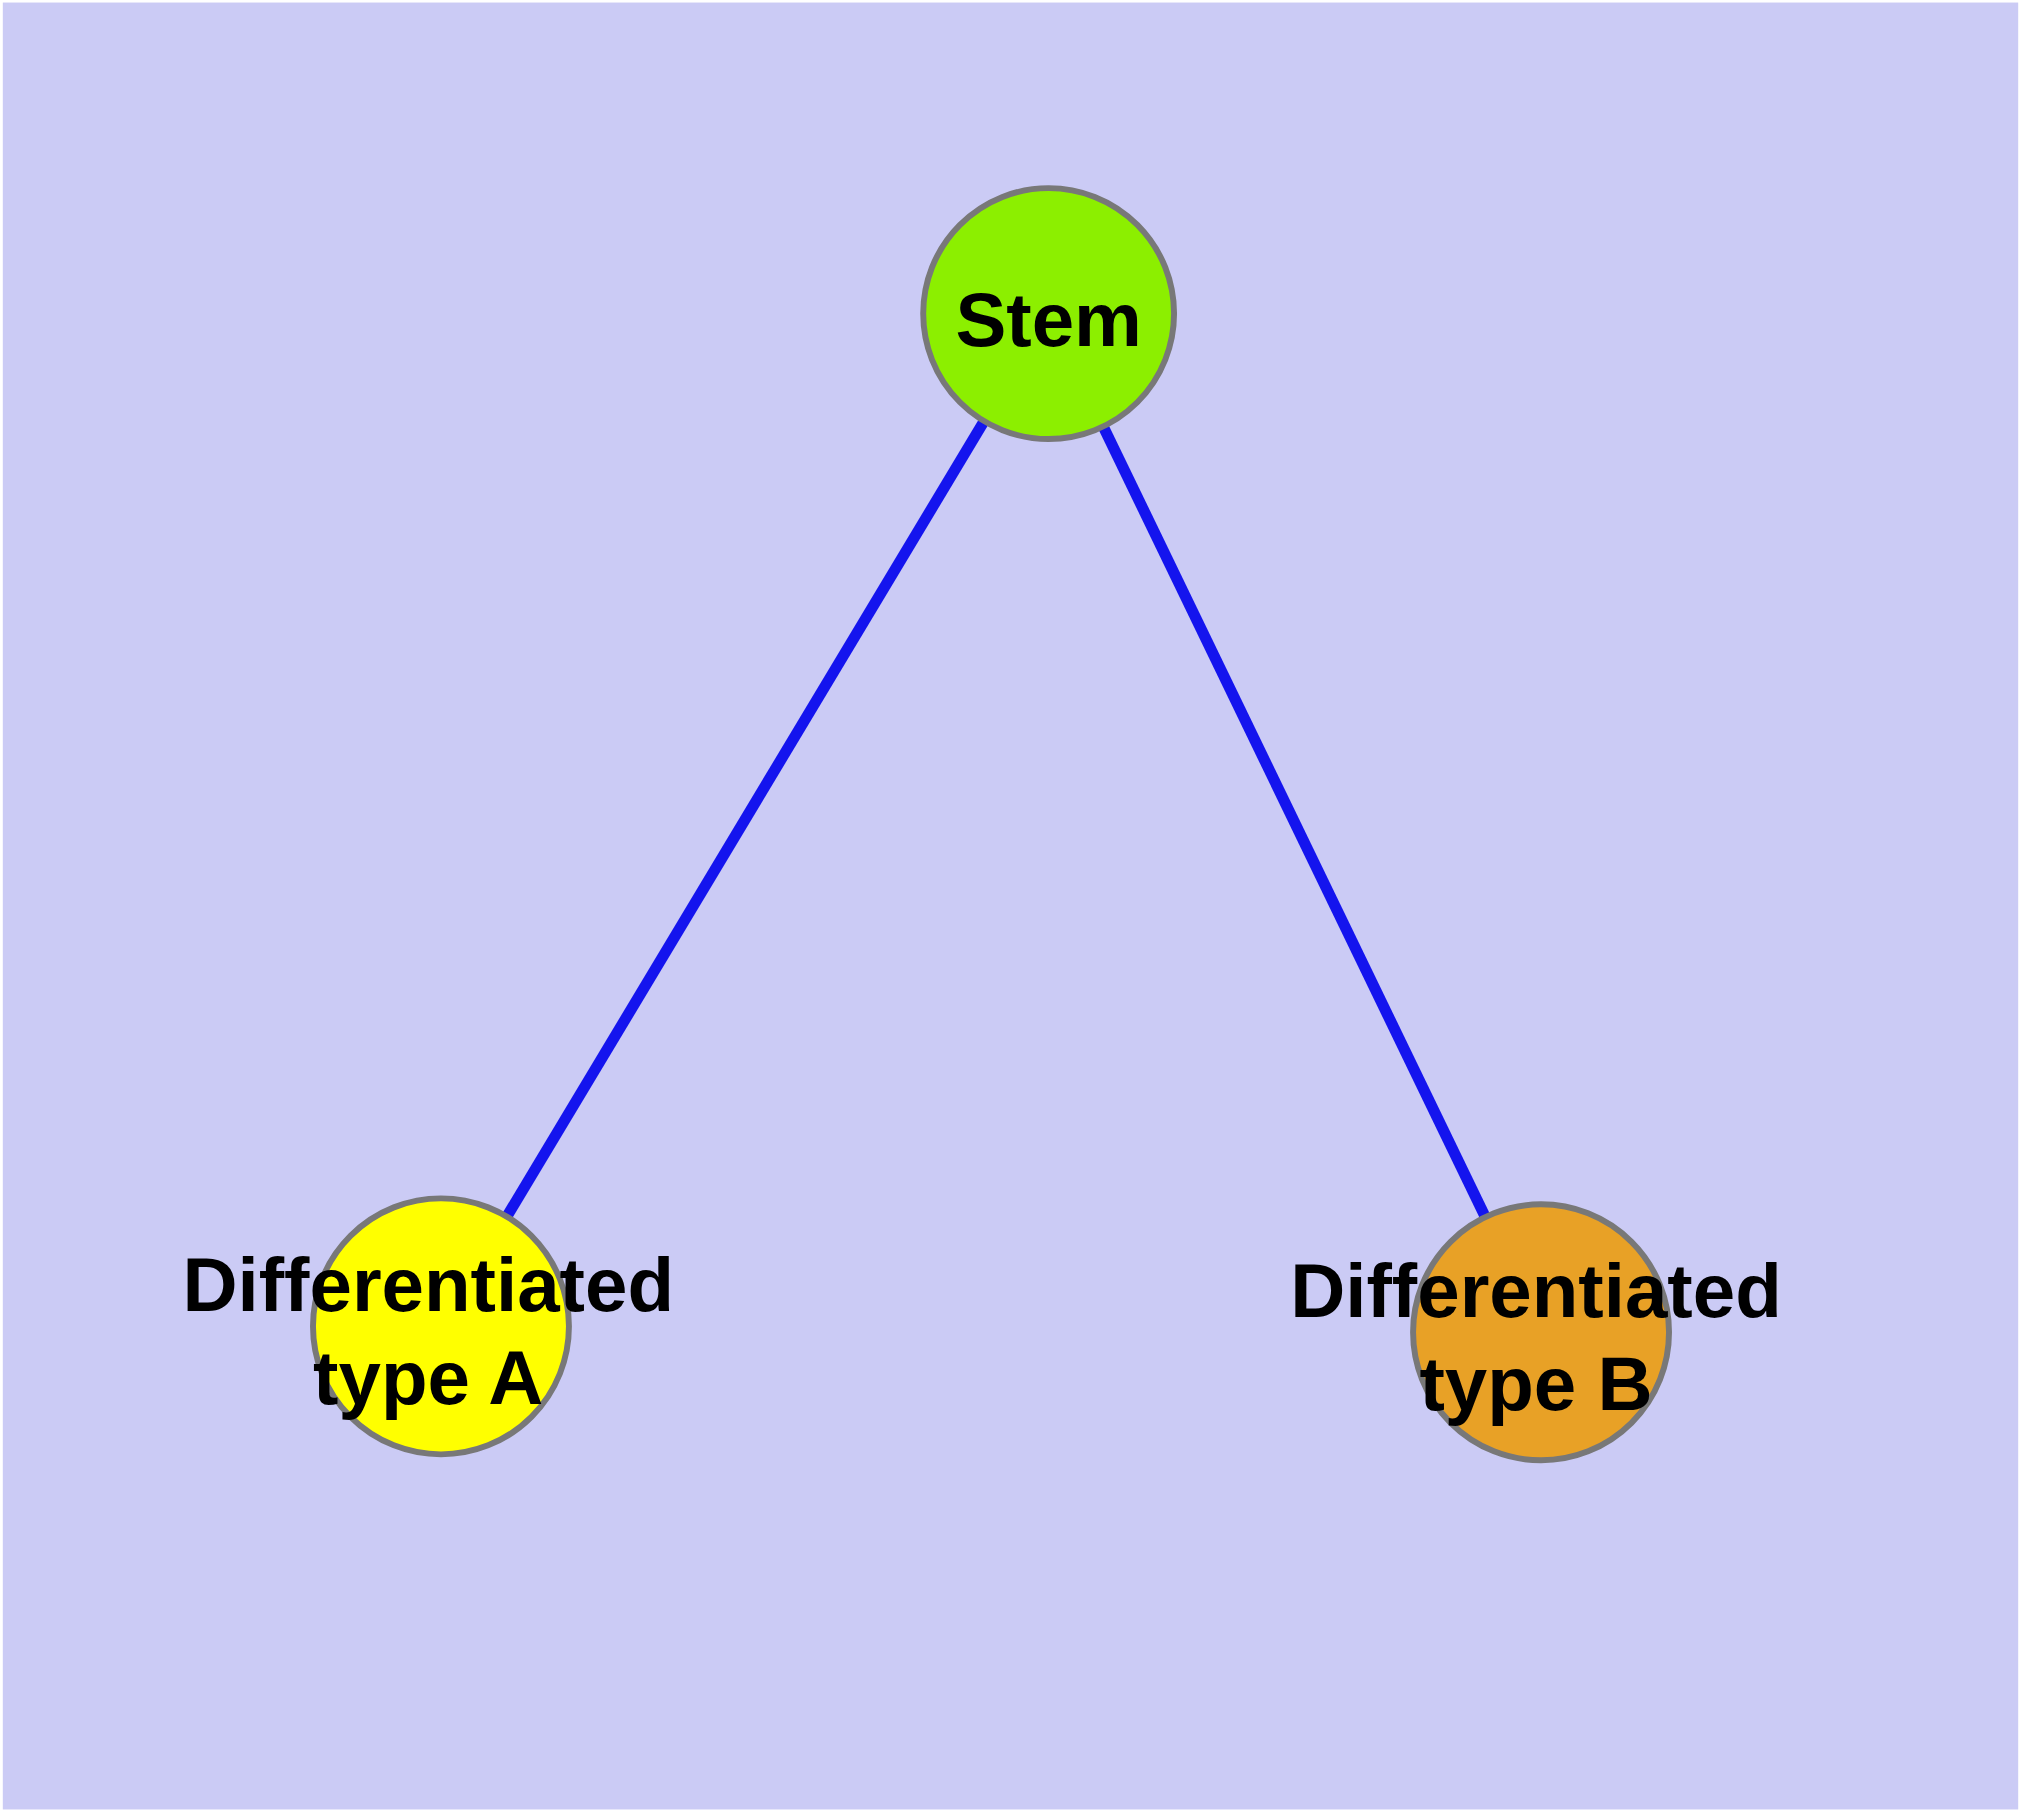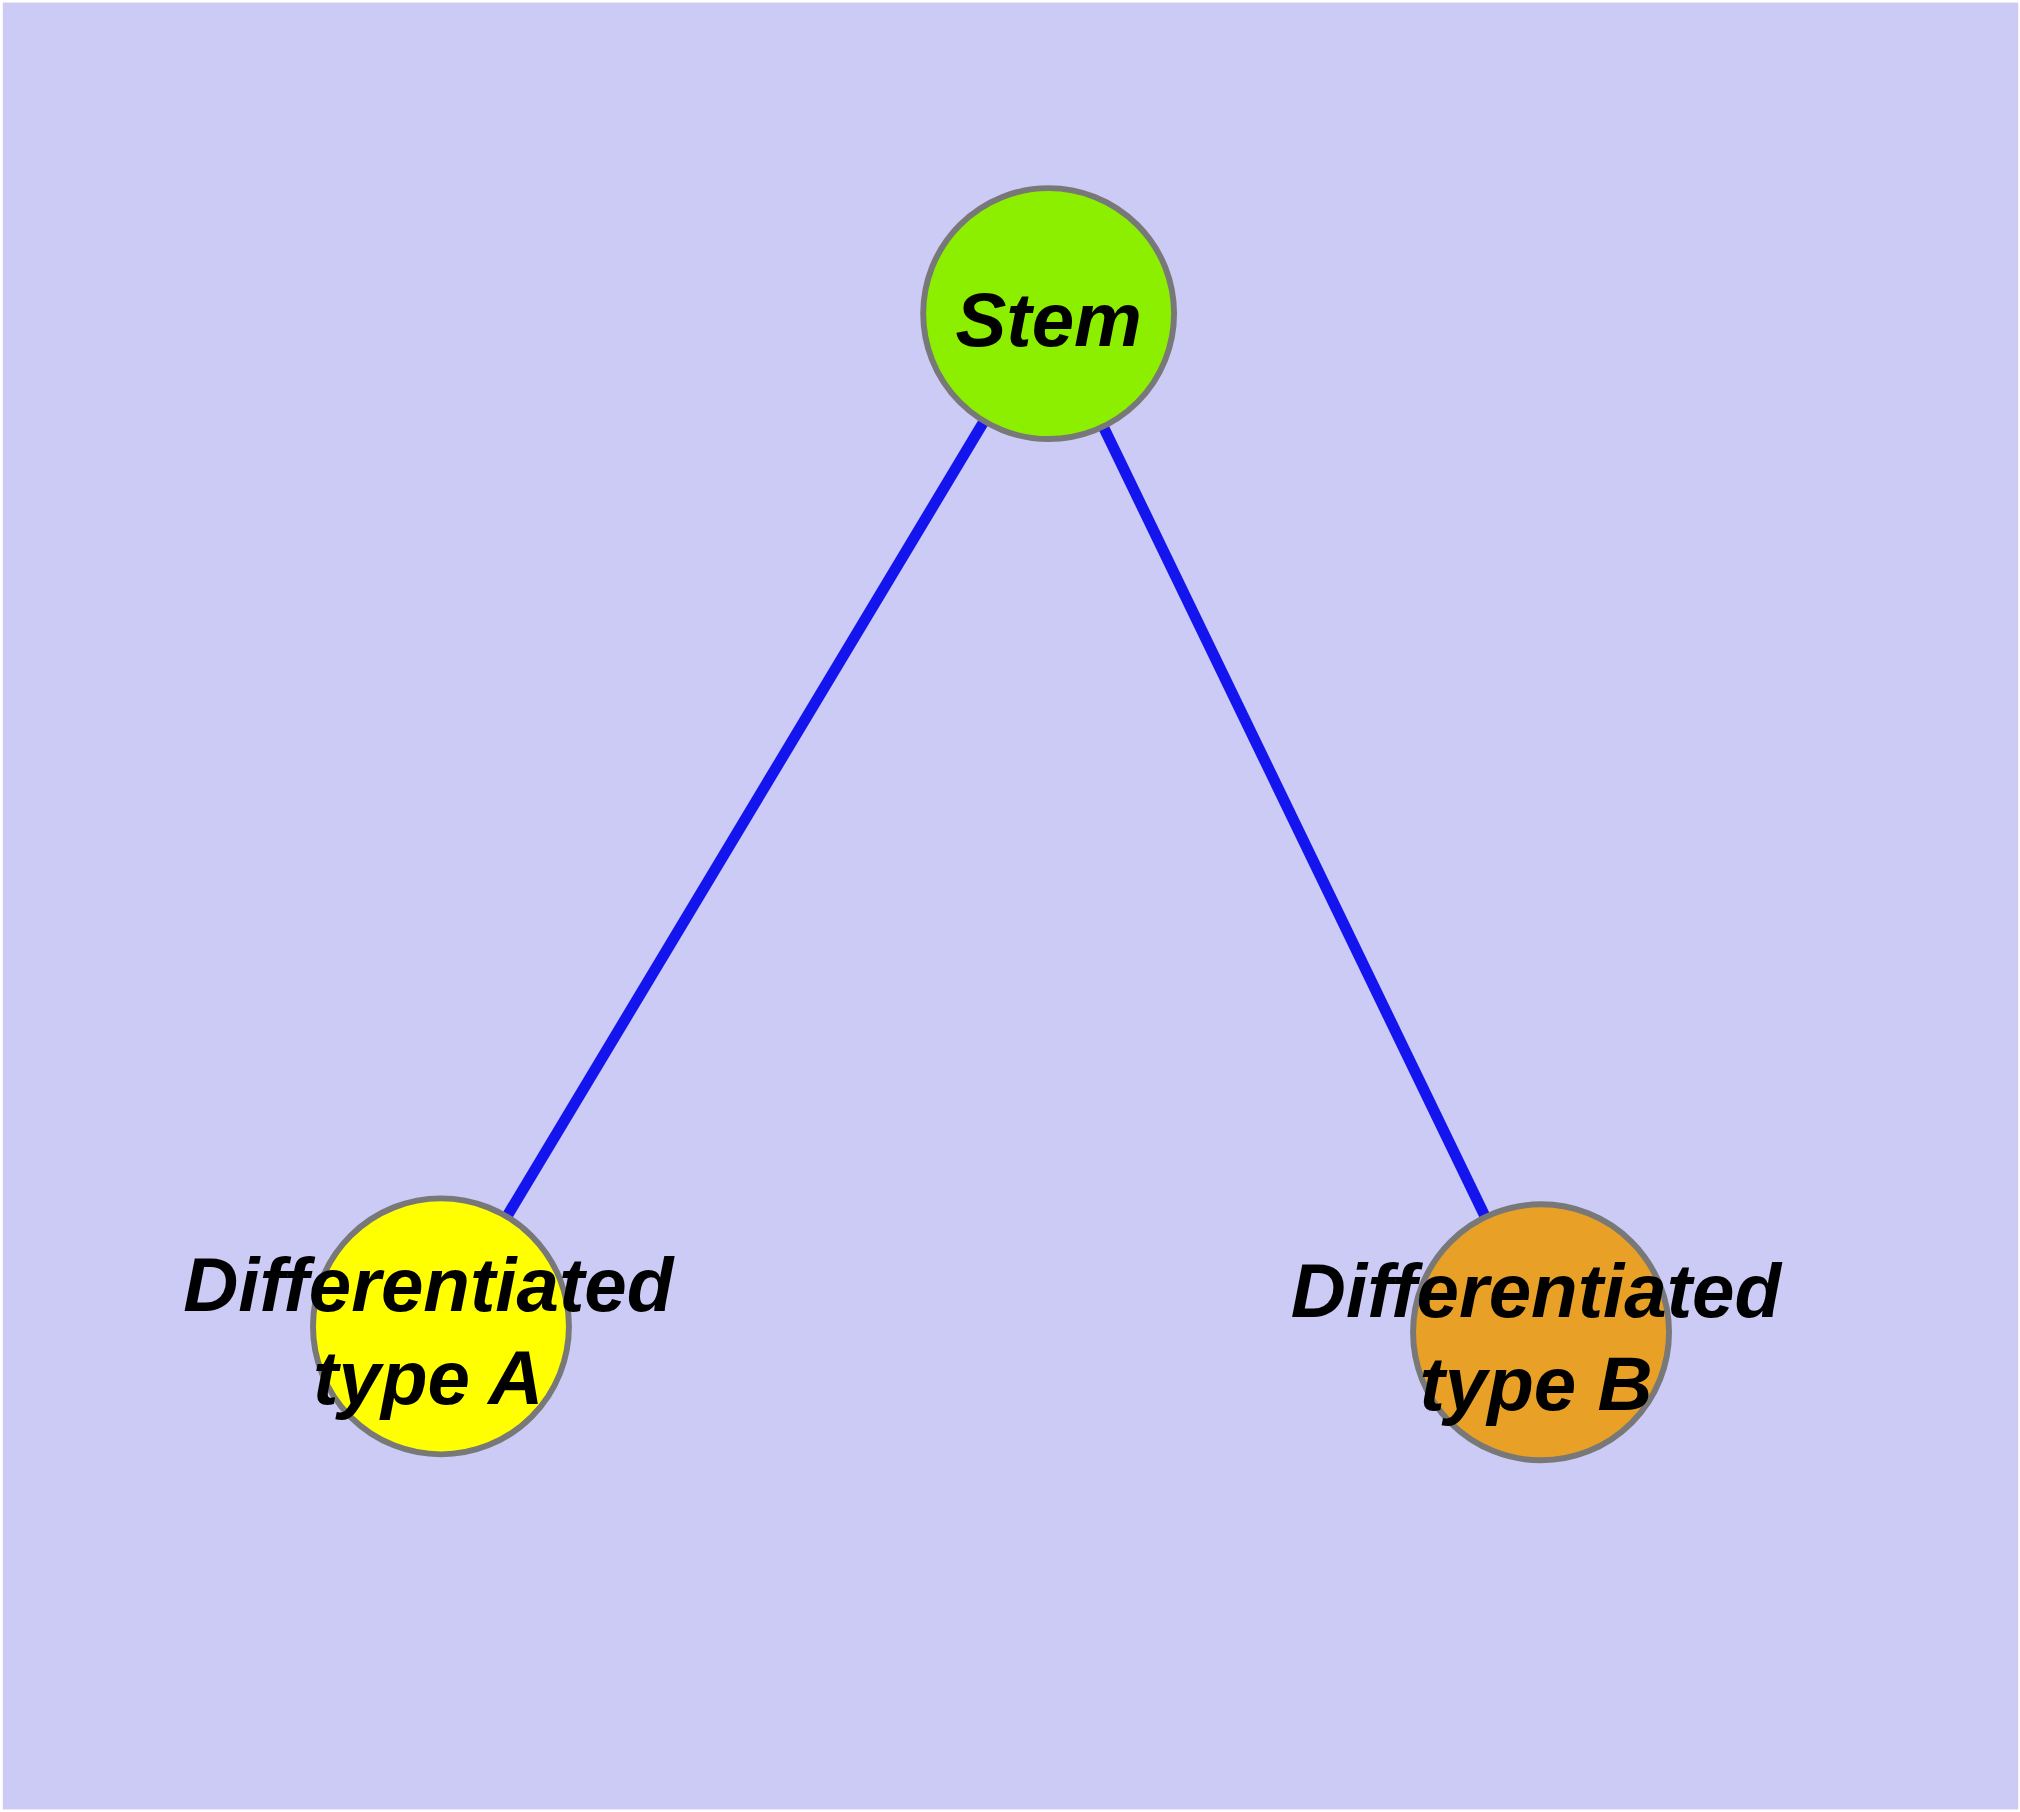--- a/index.html
+++ b/index.html
@@ -8,21 +8,20 @@
     background: #ffffff;
     width: 2021px;
     height: 1812px;
     overflow: hidden;
   }
   .stage {
     position: relative;
     width: 2021px;
     height: 1812px;
     background: #ffffff;
-    font-style: italic;
   }
   svg.graph {
     display: block;
     width: 2021px;
     height: 1812px;
   }
   svg.graph text {
     font-family: "Liberation Sans", "DejaVu Sans", sans-serif;
     font-weight: bold;
     font-size: 90px;

